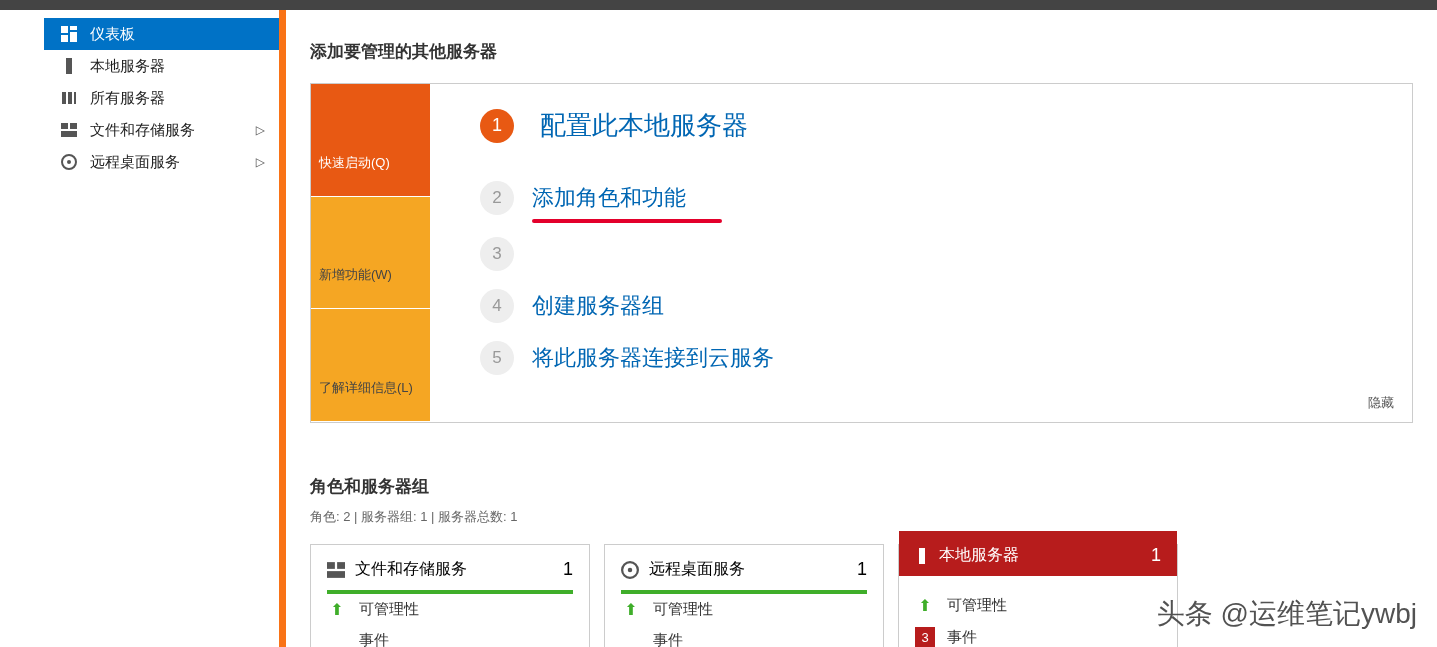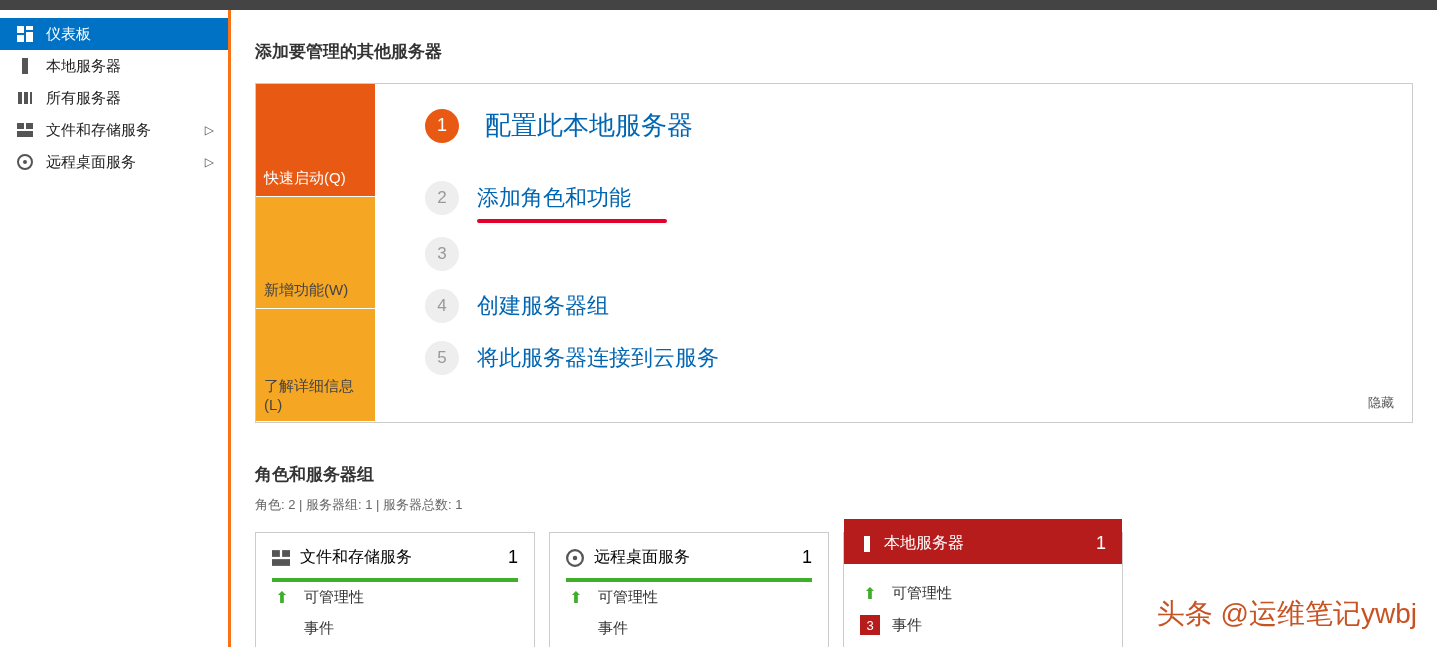--- a/index.html
+++ b/index.html
@@ -1,52 +1,52 @@
 <!DOCTYPE html>
 <html><head>
 <meta charset="utf-8">
 <style>
 * { margin: 0; padding: 0; box-sizing: border-box; font-family: "Microsoft YaHei", "Segoe UI", sans-serif; }
 body { width: 1437px; height: 647px; background: #fff; overflow: hidden; }
 .topbar { height: 10px; background: #444; }
 .layout { display: flex; height: calc(100% - 10px); }
-.sidebar { width: 231px; background: #fff; border-right: 3px solid #f97316; padding-top: 8px; }
+.sidebar { width: 286px; background: #fff; border-right: 7px solid #f97316; padding-top: 8px; padding-left: 44px; }
 .nav-item { display: flex; align-items: center; height: 32px; padding: 0 14px; font-size: 15px; color: #222; cursor: pointer; position: relative; }
 .nav-item.active { background: #0072c6; color: #fff; }
 .nav-item .icon { width: 22px; display: inline-flex; align-items: center; justify-content: center; margin-right: 10px; }
 .nav-item .chev { position: absolute; right: 14px; font-size: 12px; color: #555; }
 .main { flex: 1; padding: 30px 24px 0 24px; overflow: hidden; }
 .welcome-title { font-size: 17px; font-weight: bold; color: #333; margin-bottom: 20px; }
 .welcome-panel { display: flex; border: 1px solid #ccc; height: 340px; }
 .welcome-left { width: 119px; display: flex; flex-direction: column; }
-.wl-block { flex: 1; border-bottom: 1px solid #fff; display: flex; align-items: flex-end; padding: 8px 8px; font-size: 15px; color: #fff; }
+.wl-block { flex: 1; border-bottom: 1px solid #fff; display: flex; align-items: flex-end; padding: 24px 8px; font-size: 13px; color: #fff; }
 .wl-quick { background: #e85913; }
 .wl-new { background: #f5a623; color: #444; }
 .wl-learn { background: #f5a623; color: #444; }
 .welcome-right { flex: 1; padding: 24px 30px 10px 50px; position: relative; }
 .step { display: flex; align-items: center; margin-bottom: 18px; }
 .step-num { width: 34px; height: 34px; border-radius: 50%; display: flex; align-items: center; justify-content: center; font-size: 18px; margin-right: 18px; }
 .step-num.primary { background: #e85913; color: #fff; }
 .step-num.secondary { background: #eee; color: #999; font-size: 17px; }
 .step-text { font-size: 22px; color: #0066b3; }
 .step-text.big { font-size: 26px; margin-left: 8px; }
 .underline { height: 4px; background: #e3002b; border-radius: 3px; margin: -14px 0 14px 52px; width: 190px; }
 .hide-btn { position: absolute; right: 18px; bottom: 10px; font-size: 13px; color: #555; cursor: pointer; }
-.section-title { font-size: 17px; font-weight: bold; color: #333; margin-top: 40px; }
+.section-title { font-size: 17px; font-weight: bold; color: #333; margin-top: 52px; }
 .section-sub { font-size: 13px; color: #666; margin-top: 10px; }
 .tiles { display: flex; gap: 14px; margin-top: 18px; }
 .tile { width: 280px; border: 1px solid #ccc; padding: 14px 16px; }
 .tile-head { display: flex; align-items: center; justify-content: space-between; padding-bottom: 10px; border-bottom: 4px solid #3fae2a; }
 .tile-head.red { background: #b71c1c; color: #fff; margin: -14px -16px 10px -16px; padding: 14px 16px 10px 16px; border-bottom: 4px solid #fff; }
 .tile-title { display: flex; align-items: center; gap: 10px; font-size: 16px; }
 .tile-count { font-size: 18px; }
 .tile-row { display: flex; align-items: center; gap: 12px; font-size: 15px; color: #333; padding: 6px 0; }
 .tile-row .ticon { color: #3fae2a; font-size: 16px; width: 20px; display: inline-flex; align-items: center; justify-content: center; }
 .badge-red { background: #b71c1c; color: #fff; width: 20px; height: 20px; display: inline-flex; align-items: center; justify-content: center; font-size: 13px; }
-.watermark { position: absolute; right: 20px; bottom: 14px; font-size: 28px; color: #c2410c; opacity: 0.9; font-weight: 500; pointer-events: none; }
+.watermark { position: absolute; right: 20px; bottom: 14px; font-size: 28px; color: #404040; opacity: 0.9; font-weight: 500; pointer-events: none; }
 svg { display: block; }
 </style>
 </head>
 <body>
 
 <div class="topbar"></div>
 <div class="layout">
 
   <div class="sidebar">
     <div class="nav-item active">

